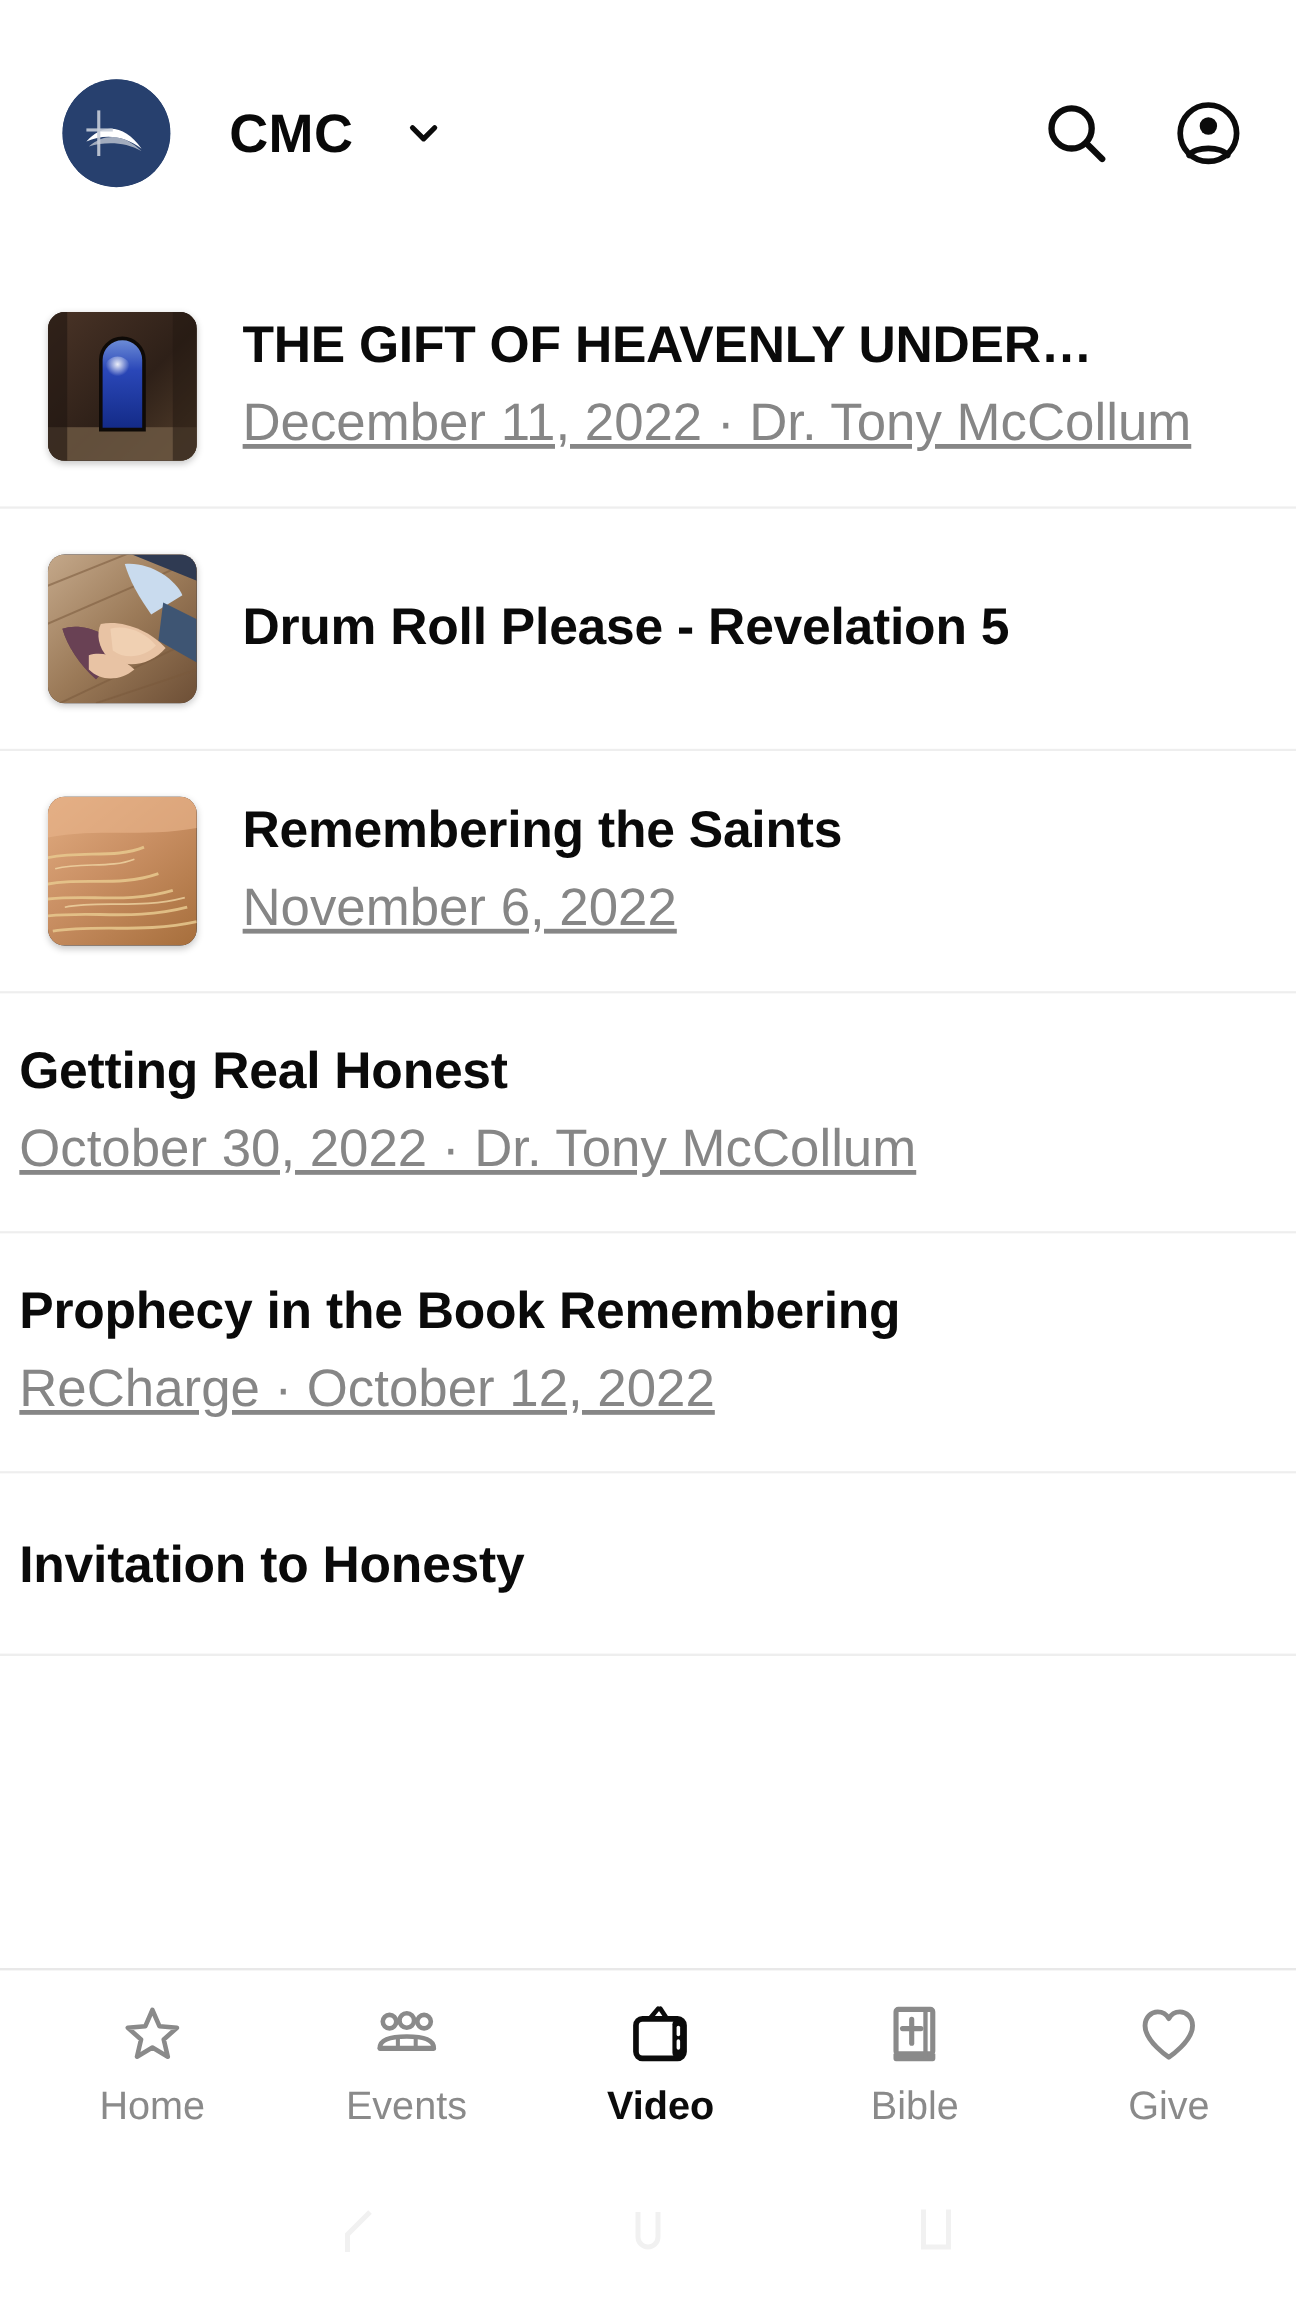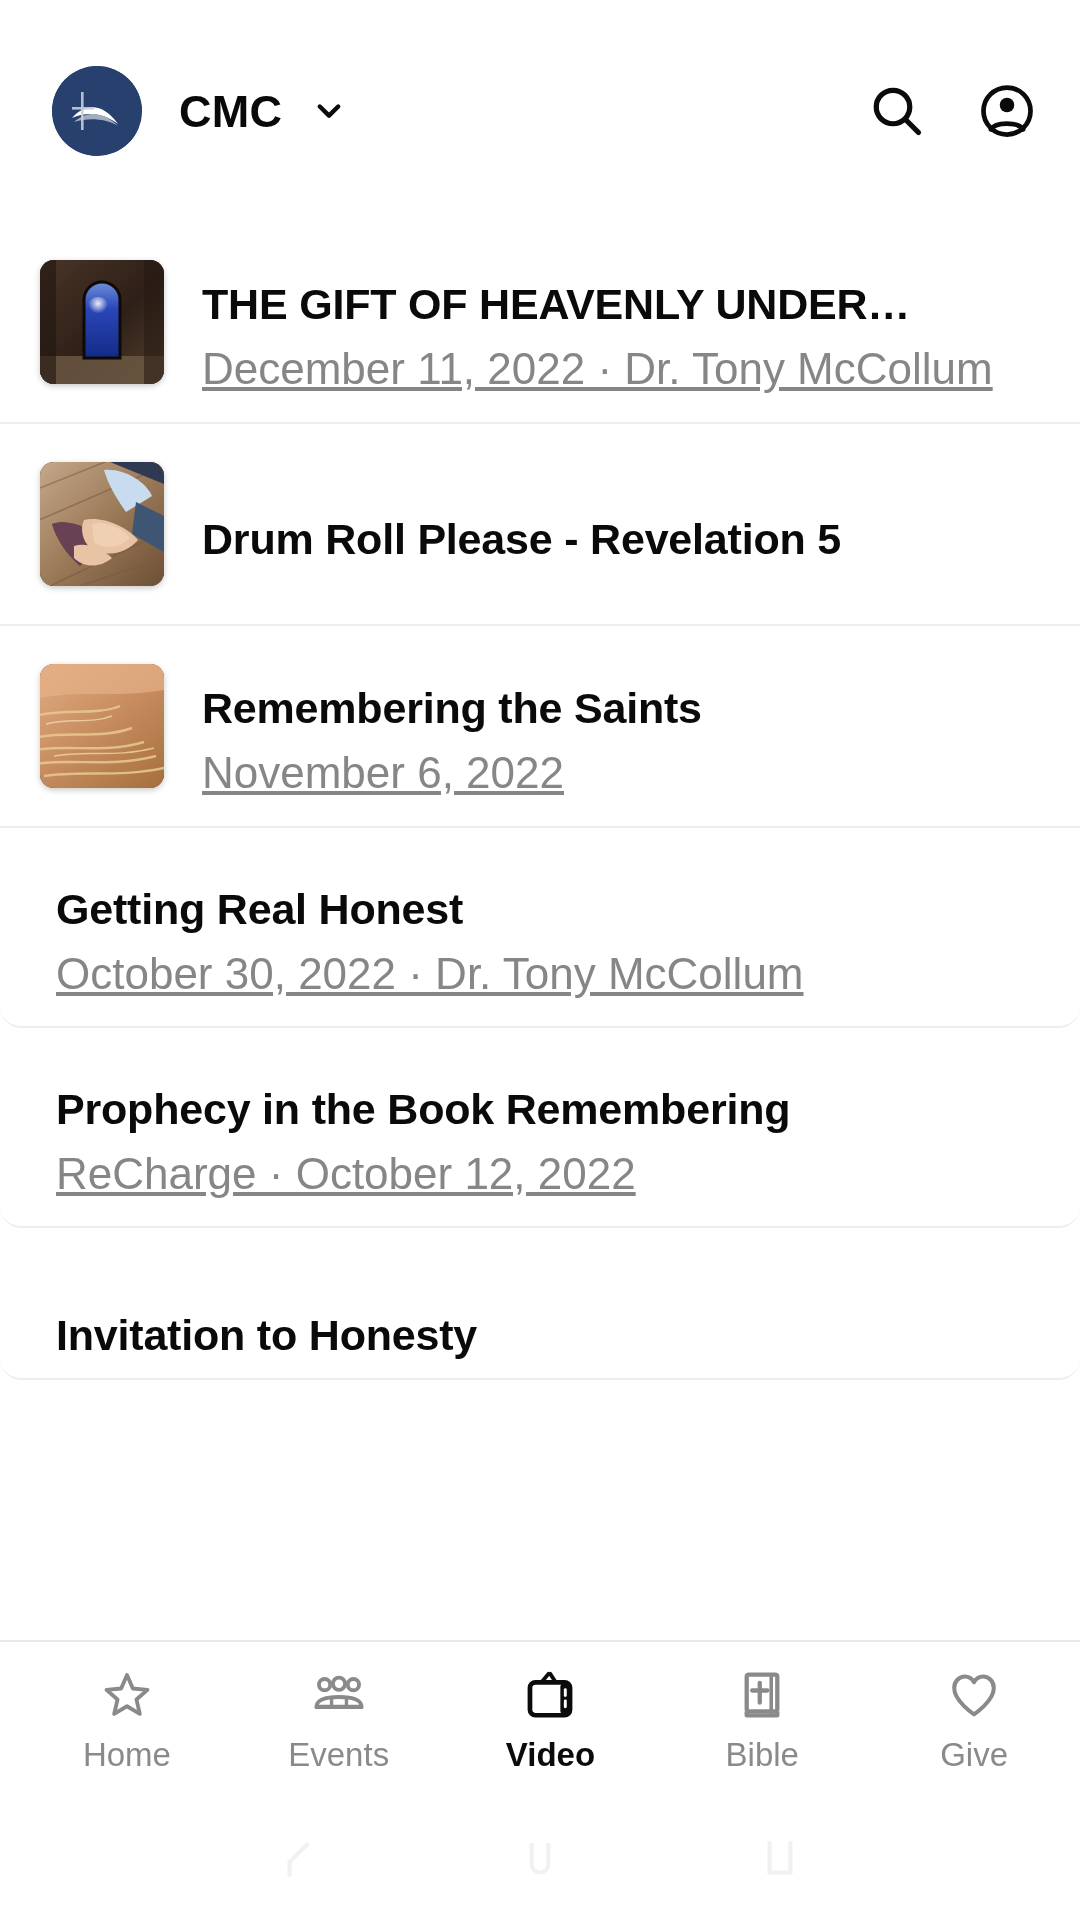--- a/index.html
+++ b/index.html
@@ -22,21 +22,21 @@
     height:222px;
     flex:0 0 222px;
     display:flex;
     align-items:center;
     padding:0 42px 0 52px;
     background:#ffffff;
   }
   .brand {
     display:flex;
     align-items:center;
-    gap:4px;
+    gap:16px;
     cursor:pointer;
   }
   .logo-circle {
     width:90px; height:90px;
     border-radius:50%;
     background:#27406e;
     position:relative;
     overflow:hidden;
     flex:0 0 90px;
   }
@@ -89,42 +89,42 @@
     width:124px; height:124px;
     border-radius:14px;
     flex:0 0 124px;
     margin-right:38px;
     overflow:hidden;
     position:relative;
     box-shadow:0 2px 6px rgba(0,0,0,0.22);
     background:#3a2b22;
   }
   .thumb svg, .thumb .fill { position:absolute; inset:0; width:100%; height:100%; }
-  .rtext { min-width:0; flex:1 1 auto;margin-top:31px; }
+  .rtext { min-width:0; flex:1 1 auto; }
   .rtitle {
     font-size:43px;
     font-weight:bold;
     color:#0a0a0a;
     line-height:1.16;
     white-space:nowrap;
     overflow:hidden;
     text-overflow:ellipsis;
     letter-spacing:-0.2px;
   }
   .rsub {
     font-size:44px;
     color:#868686;
     line-height:1.2;
     margin-top:13px;
     white-space:nowrap;
     overflow:hidden;
     text-overflow:ellipsis;
     text-decoration:underline;
   }
-  .row.notext-thumb { padding-left:56px;border-radius:21px; }
+  .row.notext-thumb { padding-left:16px; }
 
   
   .bottomnav {
     flex:0 0 160px;
     height:160px;
     display:flex;
     align-items:flex-start;
     justify-content:space-around;
     border-top:2px solid #e8e8e8;
     background:#ffffff;

